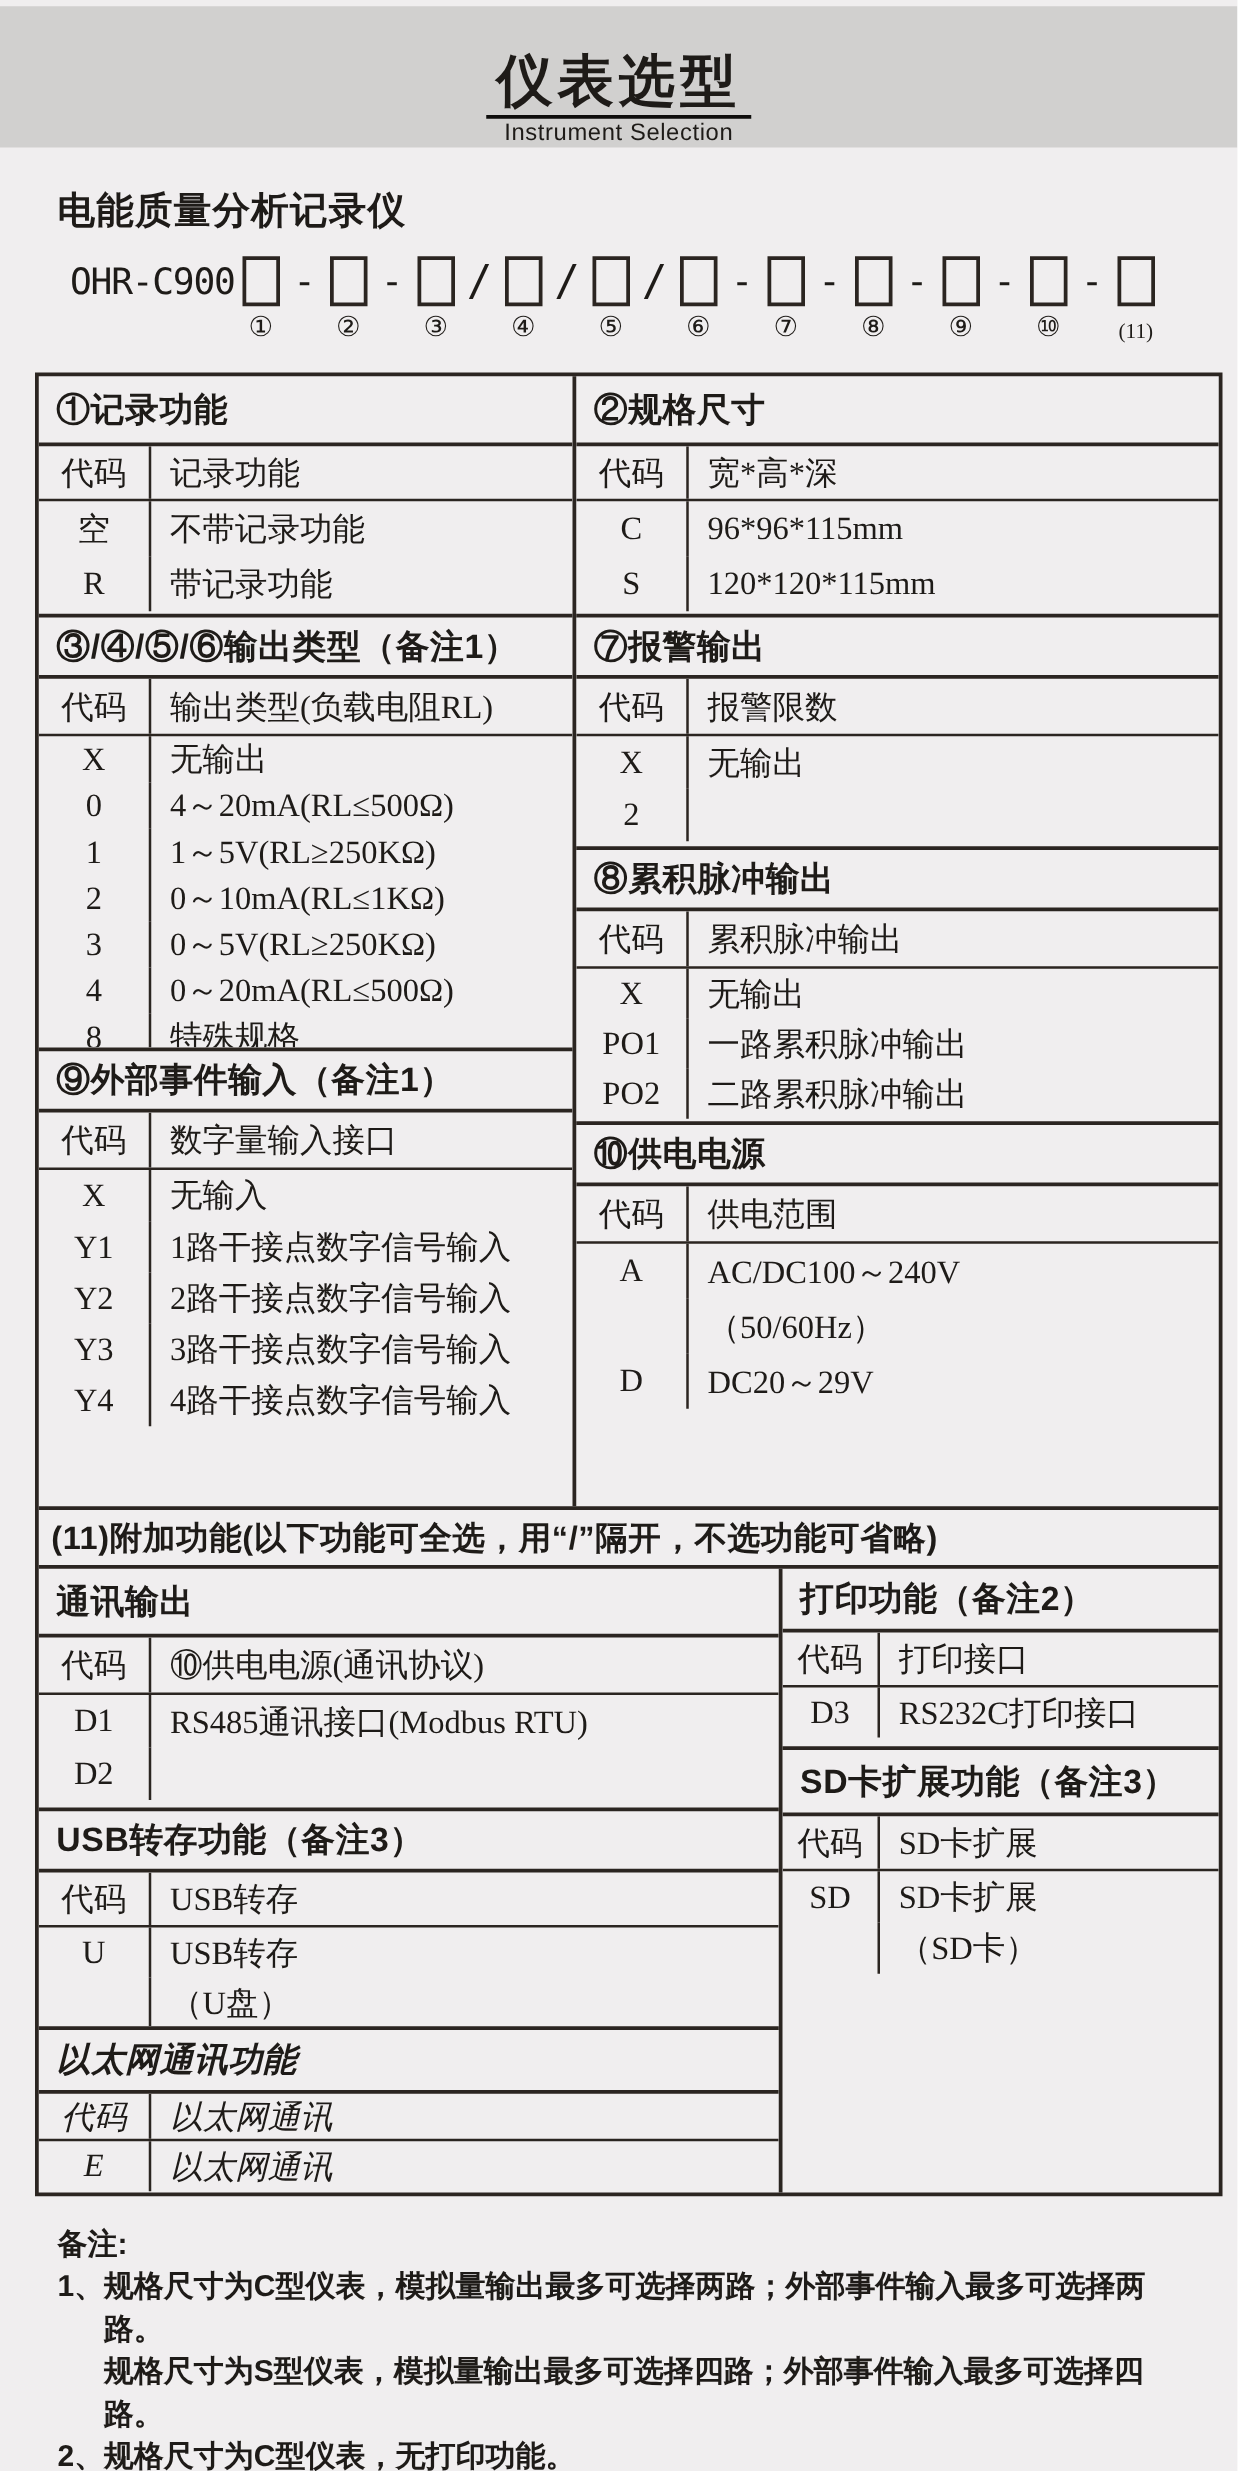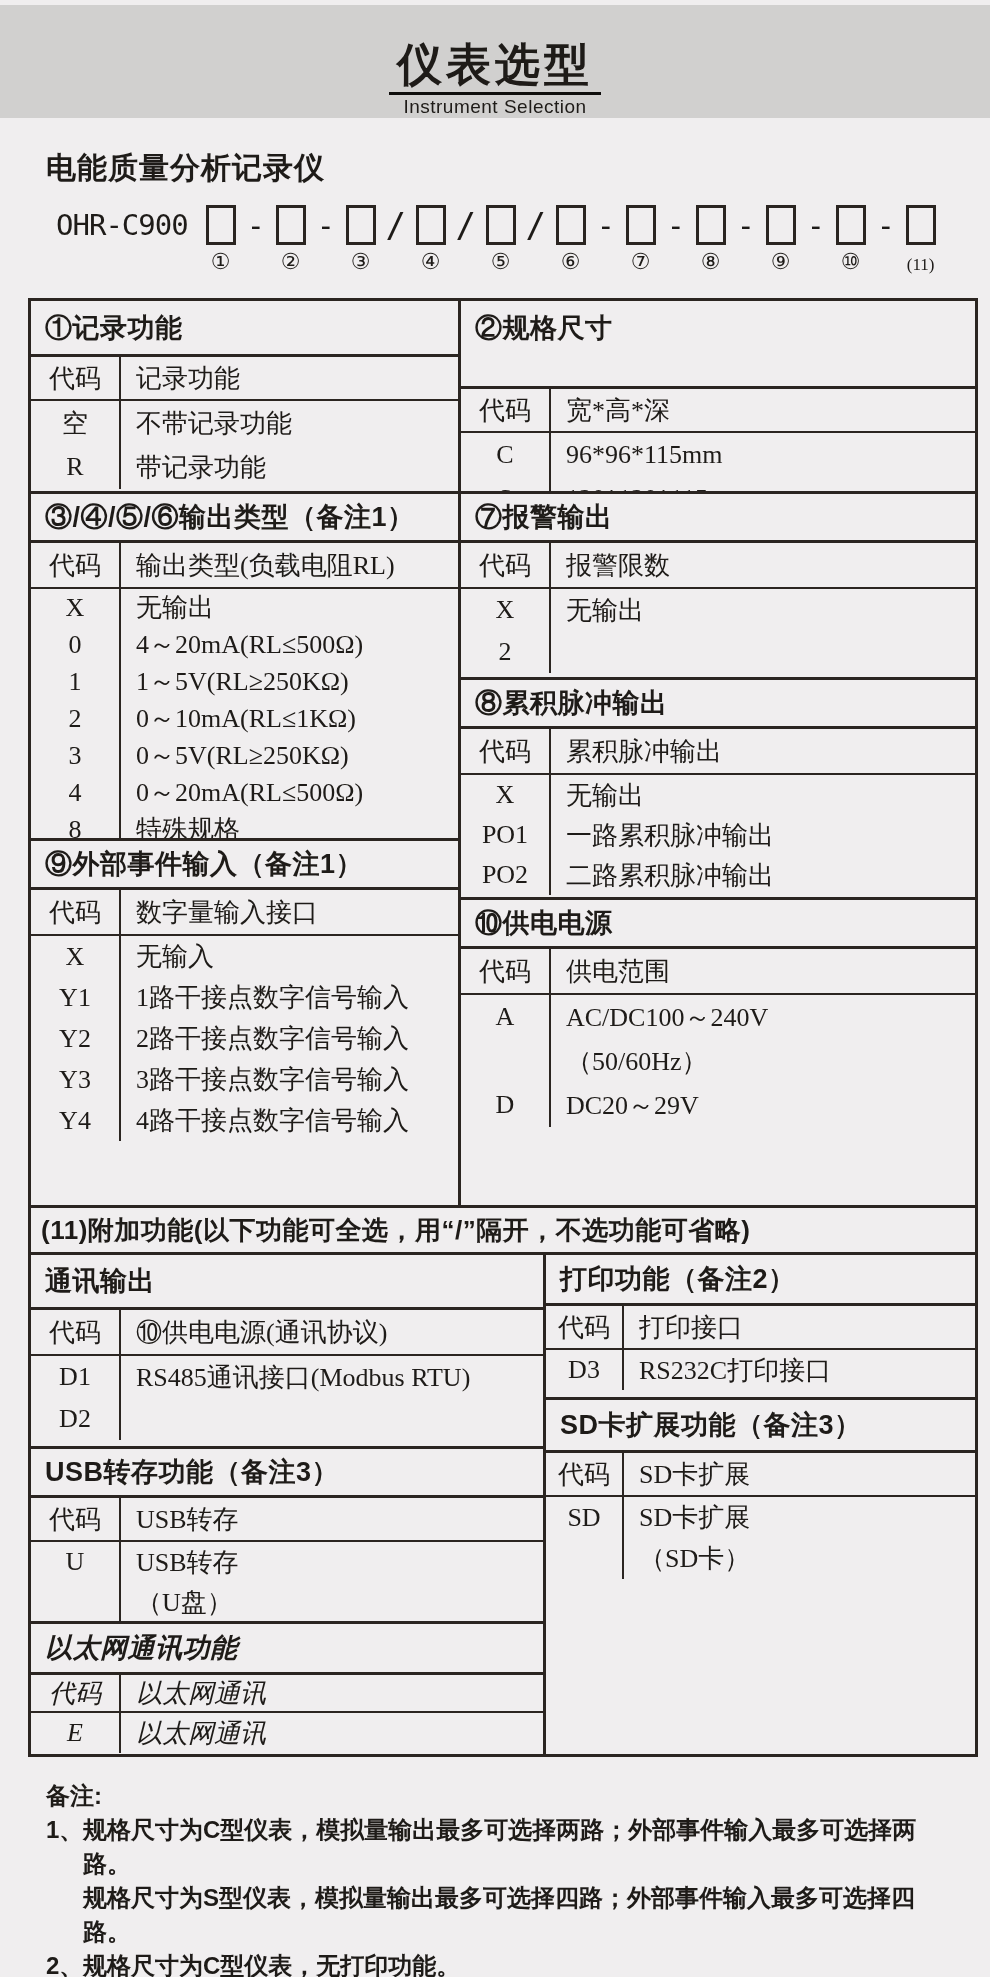--- a/index.html
+++ b/index.html
@@ -26,40 +26,40 @@
     font-size:45px;font-weight:bold;letter-spacing:4px;
     border-bottom:3px solid #0e0d0c;padding:0 8px 1px 8px;line-height:1.15;
   }
   .banner-sub{font-size:19px;margin-top:1px;letter-spacing:0.5px;}
   
   .product-name{margin:30px 0 0 46px;font-size:30px;font-weight:bold;letter-spacing:1px;}
   
   .model-row{margin:16px 0 0 56px;display:flex;align-items:flex-start;}
   .model-prefix{
     font-family:"DejaVu Sans Mono",monospace;font-size:29px;line-height:40px;
-    margin-right:16px;letter-spacing:-1px;
+    margin-right:4px;letter-spacing:-1px;
   }
   .model-line{display:flex;align-items:flex-start;}
   .mslot{display:flex;flex-direction:column;align-items:center;width:34px;}
   .mbox{width:30px;height:40px;border:3px solid var(--ln);background:transparent;}
   .mlabel{margin-top:4px;font-family:"Liberation Serif","DejaVu Serif",serif;font-size:22px;line-height:26px;}
   .mlabel.small{font-size:17px;line-height:26px;padding-top:3px;}
   .msep{width:36px;height:40px;display:flex;align-items:center;justify-content:center;
         font-size:30px;font-family:"DejaVu Sans Mono",monospace;}
   .msep.slash{font-size:34px;}
   
   .btable{
     margin:20px 0 0 28px;width:950px;border:3px solid var(--ln);
     background:var(--bg);
   }
   .top{display:flex;height:904px;}
   .t-left{width:427px;display:flex;flex-direction:column;}
   .t-right{flex:1;border-left:3px solid var(--ln);display:flex;flex-direction:column;}
   .bottom{display:flex;height:499px;}
-  .b-left{width:512px;display:flex;flex-direction:column;}
+  .b-left{width:592px;display:flex;flex-direction:column;}
   .b-right{flex:1;border-left:3px solid var(--ln);display:flex;flex-direction:column;}
   .row11{
     height:50px;border-top:3px solid var(--ln);border-bottom:3px solid var(--ln);
     display:flex;align-items:center;padding-left:10px;
     font-size:26px;font-weight:600;letter-spacing:0.5px;
   }
   .sec{display:flex;flex-direction:column;overflow:hidden;--st:46px;--th:46px;--rh:40px;}
   .sec + .sec{border-top:3px solid var(--ln);}
   .sec-title{
     height:var(--st);flex:0 0 auto;display:flex;align-items:center;
@@ -71,21 +71,21 @@
   .trow.head{height:var(--th);border-bottom:2px solid var(--ln);}
   .trow.filler{flex:1 1 auto;height:auto;}
   .tc{display:flex;align-items:center;}
   .tc.code{width:90px;flex:0 0 auto;justify-content:center;border-right:2px solid var(--ln);text-align:center;}
   .tc.desc{flex:1;padding-left:15px;}
   .b-right .tc.code{width:78px;}
   
   #sL1{height:190px;--st:53px;--th:44px;--rh:44px;}
   #sL2{height:347px;--st:46px;--th:46px;--rh:37px;}
   #sL3{flex:1;--st:46px;--th:46px;--rh:41px;}
-  #sR1{height:190px;gap:32px;--st:53px;--th:44px;--rh:44px;}
+  #sR1{height:190px;--st:53px;--th:44px;--rh:44px;}
   #sR2{height:186px;--st:46px;--th:46px;--rh:42px;}
   #sR3{height:220px;--st:46px;--th:46px;--rh:40px;}
   #sR4{flex:1;--st:46px;--th:46px;--rh:44px;}
   #bL1{height:191px;--st:52px;--th:46px;--rh:42px;}
   #bL2{height:175px;--st:46px;--th:44px;--rh:40px;}
   #bL3{flex:1;font-style:italic;--st:48px;--th:38px;--rh:40px;}
   #bR1{height:142px;--st:48px;--th:44px;--rh:40px;}
   #bR2{flex:1;--st:50px;--th:44px;--rh:41px;}
   
   .notes{margin:22px 0 0 46px;font-size:24px;font-weight:bold;line-height:34px;width:910px;}

